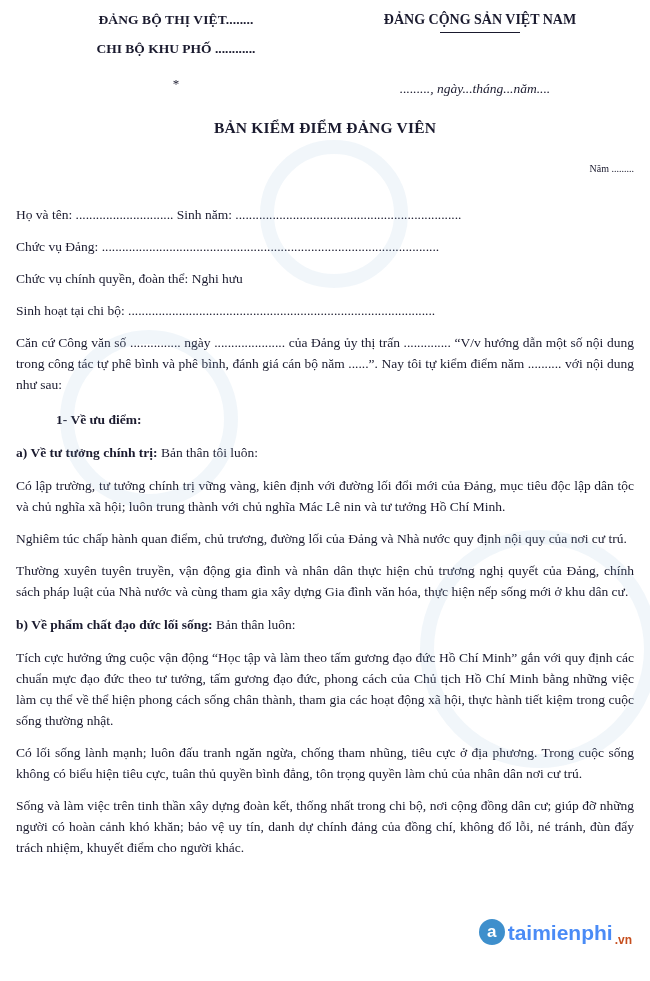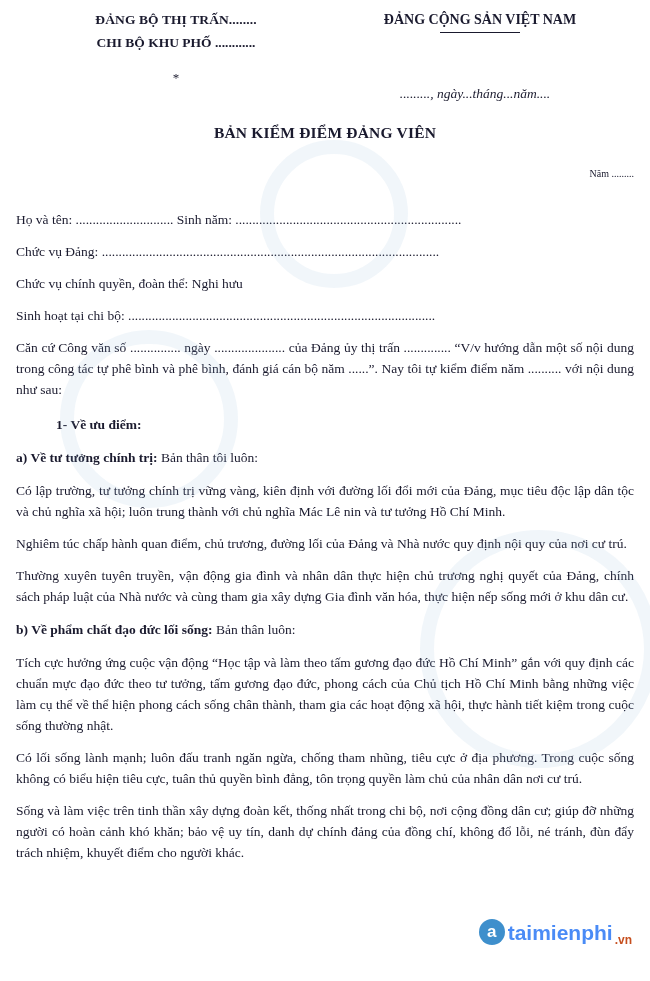--- a/index.html
+++ b/index.html
@@ -43,21 +43,21 @@
   .org-line1 {
     font-size: 13.5px;
     font-weight: bold;
     letter-spacing: 0.1px;
     line-height: 20px;
   }
   .org-line2 {
     font-size: 13.5px;
     font-weight: bold;
     line-height: 22px;
-    margin-top: 2px;
+    margin-top: 8px;
   }
   .party-name {
     font-size: 14px;
     font-weight: bold;
     line-height: 20px;
   }
   .rule {
     width: 80px;
     height: 0;
     border-top: 1px solid #1a1a2e;
@@ -67,21 +67,21 @@
     text-align: center;
     font-size: 13px;
     margin-top: 16px;
     width: 300px;
     padding-left: 10px;
   }
   .date-line {
     font-size: 13.5px;
     font-style: italic;
     text-align: center;
-    margin-top: 32px;
+    margin-top: 21px;
   }
   .header-row2 {
     display: flex;
     flex-direction: row;
     align-items: flex-start;
   }
   .header-row2 .left { width: 300px; }
   .header-row2 .right { flex: 1; }
 
   
@@ -183,21 +183,21 @@
 <body>
 
 <div class="page">
 
   <div class="wm-circle wm3"></div>
   <div class="wm-circle wm1"></div>
   <div class="wm-circle wm2"></div>
 
   <div class="header">
     <div class="header-left">
-      <div class="org-line1">ĐẢNG BỘ THỊ TRẤN........</div>
+      <div class="org-line1">ĐẢNG BỘ THỊ VIỆT........</div>
       <div class="org-line2">CHI BỘ KHU PHỐ ............</div>
     </div>
     <div class="header-right">
       <div class="party-name">ĐẢNG CỘNG SẢN VIỆT NAM</div>
       <div class="rule"></div>
     </div>
   </div>
 
   <div class="header-row2">
     <div class="left">

